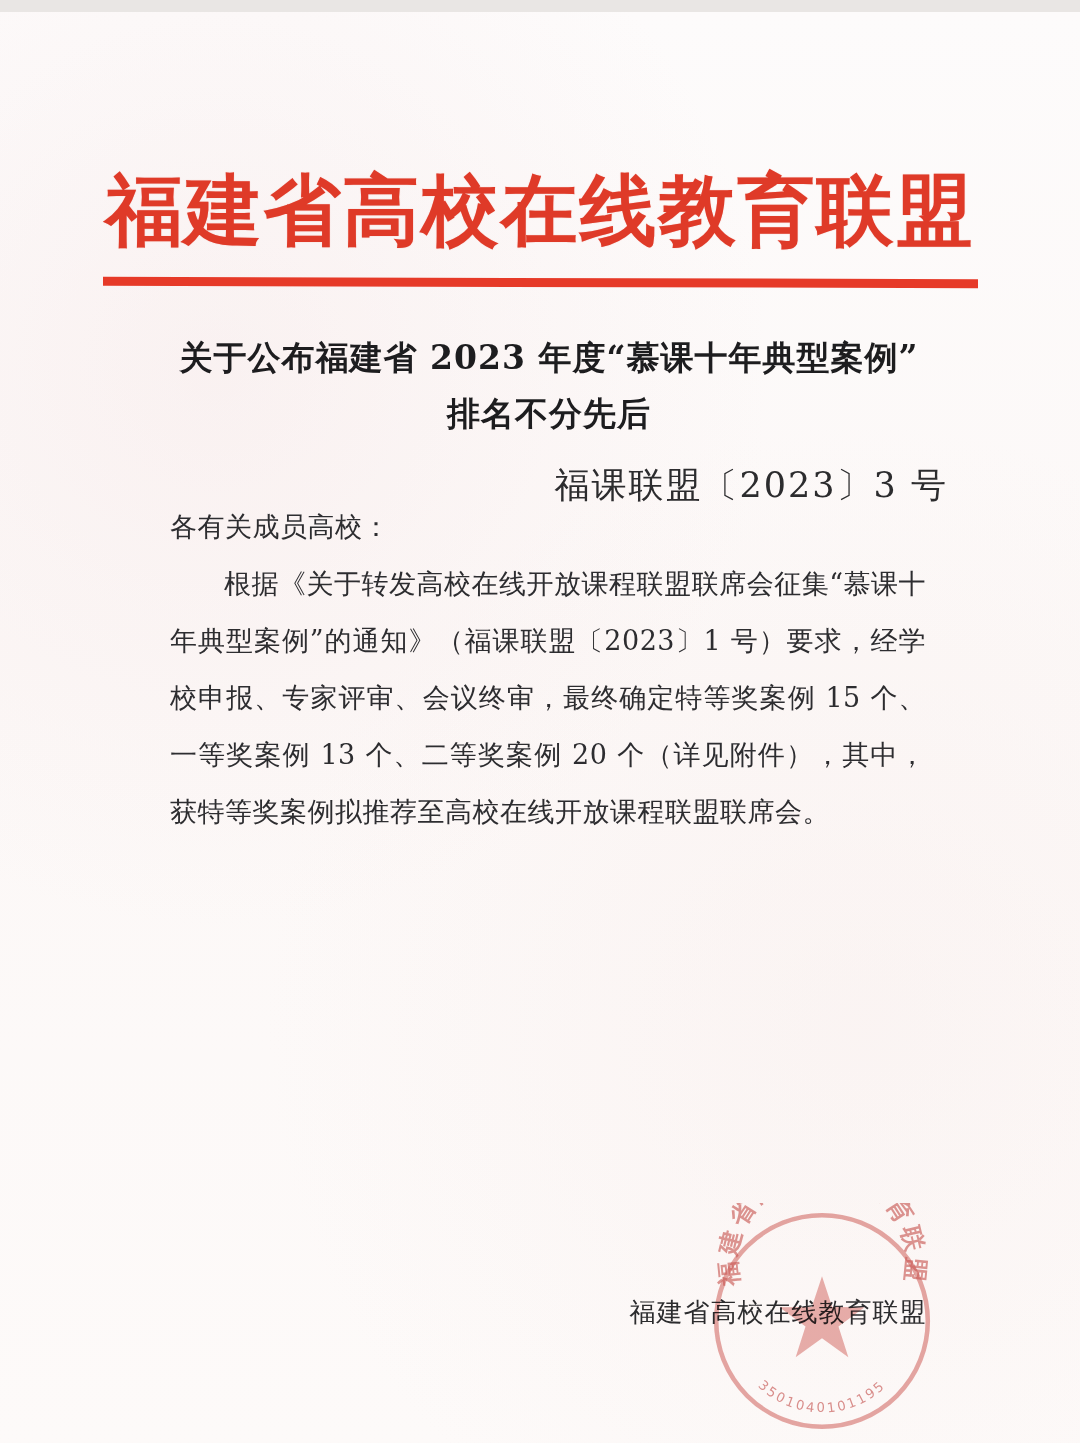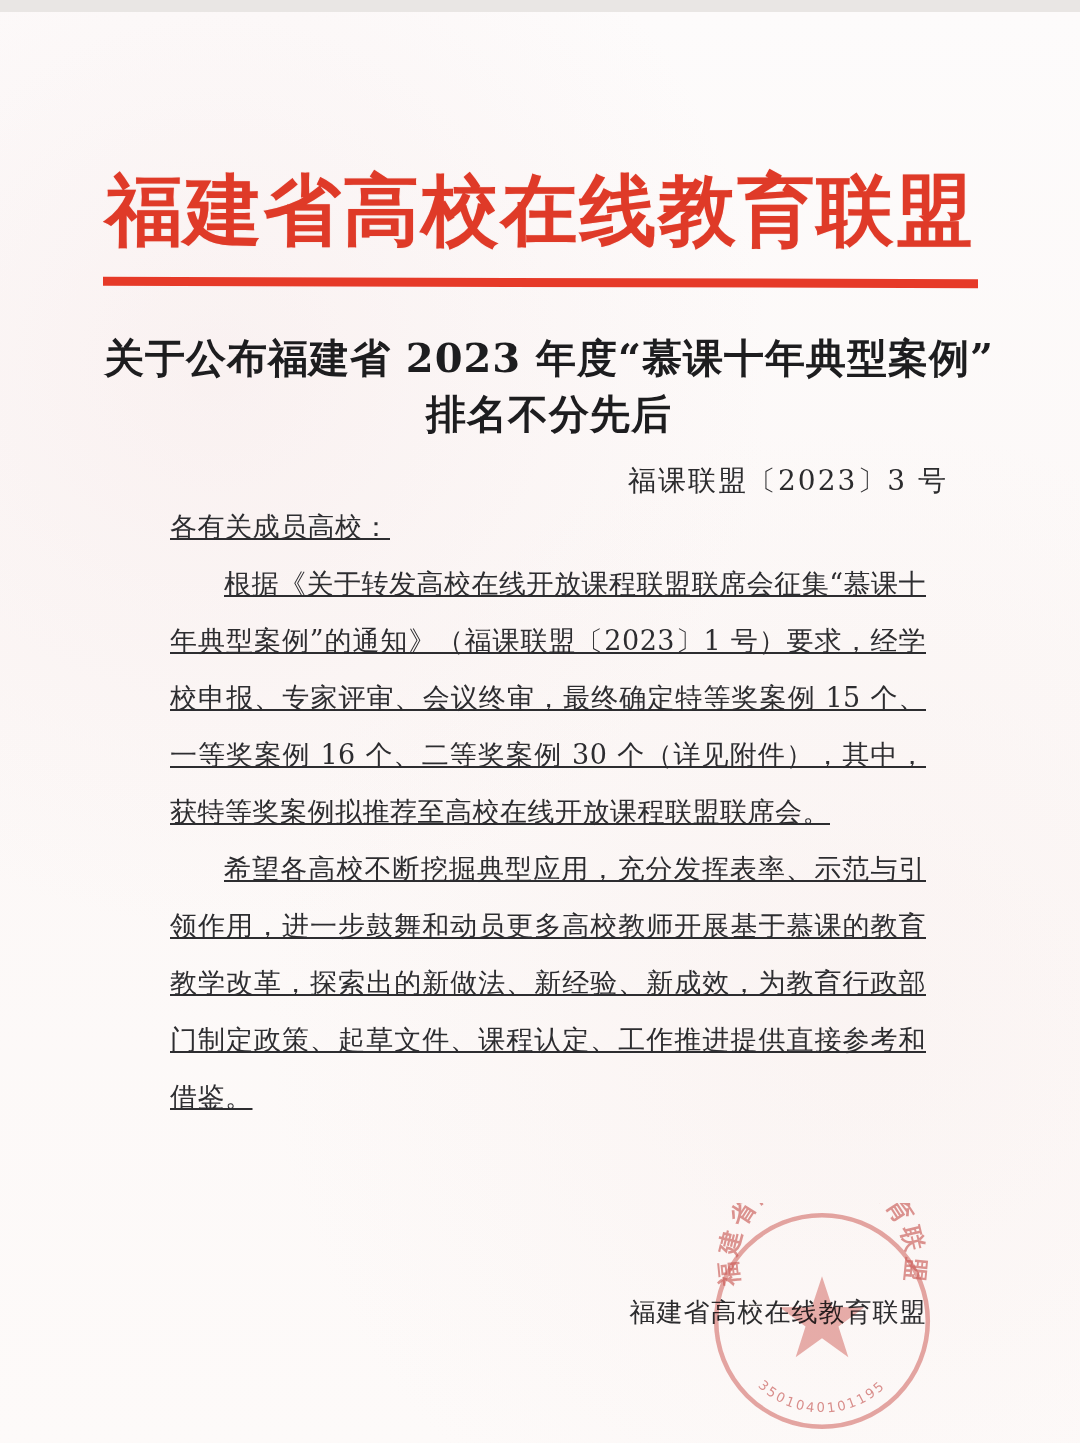--- a/index.html
+++ b/index.html
@@ -29,43 +29,42 @@
     position:absolute; top:266px; left:103px;
     width:875px; height:9px;
     background:#e63a28;
     transform:rotate(.15deg);
   }
 
   .doc-title{
     position:absolute; top:318px; left:18px; right:0;
     margin:0;
     text-align:center;
-    font-size:40px; font-weight:700;
+    font-size:33px; font-weight:700;
     line-height:56px;
     color:#1d1d1f;
     letter-spacing:1px;
   }
 
   .doc-number{
     position:absolute; top:450px; right:132px;
-    font-size:28px;
+    font-size:35px;
     color:#2c2c2e;
     letter-spacing:2px;
     text-align:center;
   }
 
   .body-text{
     position:absolute; top:486px; left:170px;
     width:756px;
     font-size:27px;
     line-height:57px;
     text-align:justify;
     letter-spacing:.5px;
     color:#2d2d30;
-    text-decoration:underline;
   }
   .body-text p{ margin:0; }
   .body-text p.indent{ text-indent:2em; }
 
   .signature{
     position:absolute; top:1272px; left:538px;
     width:480px;
     text-align:center;
     font-size:26px;
     line-height:57px;
@@ -108,22 +107,21 @@
 
   <h2 class="doc-title">
     <span>关于公布福建省 2023 年度“慕课十年典型案例”</span><br>
     <span>排名不分先后</span>
   </h2>
 
   <div class="doc-number">福课联盟〔2023〕3 号</div>
 
   <div class="body-text">
     <p>各有关成员高校：</p>
-    <p class="indent">根据《关于转发高校在线开放课程联盟联席会征集“慕课十年典型案例”的通知》（福课联盟〔2023〕1 号）要求，经学校申报、专家评审、会议终审，最终确定特等奖案例 15 个、一等奖案例 16 个、二等奖案例 30 个（详见附件），其中，获特等奖案例拟推荐至高校在线开放课程联盟联席会。</p>
-    <p class="indent">希望各高校不断挖掘典型应用，充分发挥表率、示范与引领作用，进一步鼓舞和动员更多高校教师开展基于慕课的教育教学改革，探索出的新做法、新经验、新成效，为教育行政部门制定政策、起草文件、课程认定、工作推进提供直接参考和借鉴。</p>
+    <p class="indent">根据《关于转发高校在线开放课程联盟联席会征集“慕课十年典型案例”的通知》（福课联盟〔2023〕1 号）要求，经学校申报、专家评审、会议终审，最终确定特等奖案例 15 个、一等奖案例 13 个、二等奖案例 20 个（详见附件），其中，获特等奖案例拟推荐至高校在线开放课程联盟联席会。</p>
   </div>
 
   <div class="signature">
     <div>福建省高校在线教育联盟</div>
   </div>
 
   <svg class="seal" viewBox="0 0 232 232" aria-hidden="true">
     <circle class="ring" cx="116" cy="116" r="104"></circle>
     <defs>
       <path id="sealTopArc" d="M 37.1 87.3 A 84 84 0 1 1 194.9 87.3" fill="none"></path>

